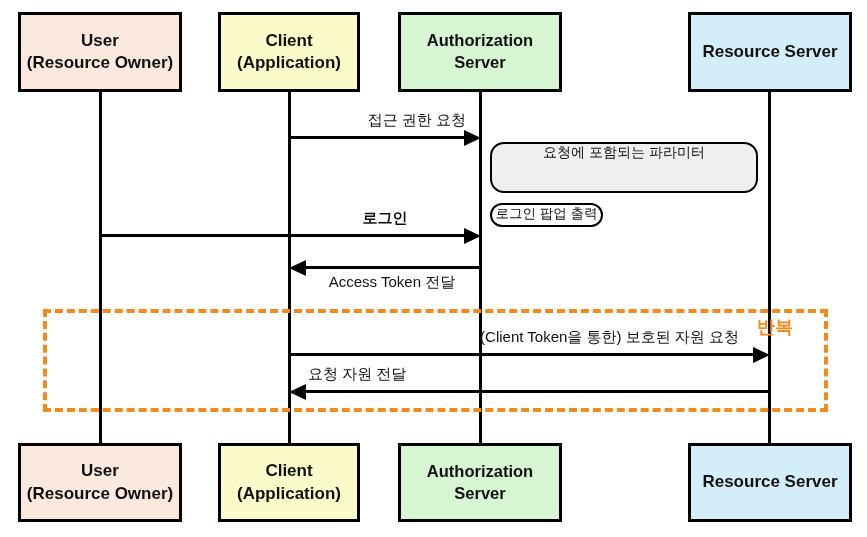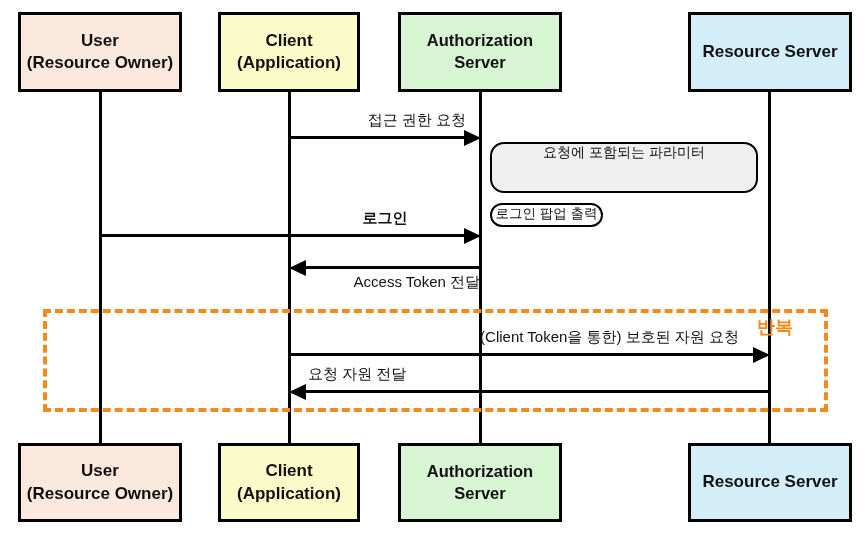--- a/index.html
+++ b/index.html
@@ -32,21 +32,21 @@
   .msg .line{position:absolute;top:0;height:3px;background:#000;}
   .msg.right .line{left:0;right:12px;}
   .msg.left  .line{left:12px;right:0;}
   .msg .head{position:absolute;top:-6px;width:0;height:0;
              border-top:8px solid transparent;border-bottom:8px solid transparent;}
   .msg.right .head{right:-1px;border-left:17px solid #000;}
   .msg.left  .head{left:-1px;border-right:17px solid #000;}
   .msg .lbl{position:absolute;font-size:15px;white-space:nowrap;font-weight:500;}
   .msg-access .lbl{top:-25px;left:0;right:14px;text-align:right;}
   .msg-login  .lbl{top:-25px;left:190px;width:190px;text-align:center;font-weight:bold;}
-  .msg-token  .lbl{top:7px;left:14px;right:0;text-align:right;}
+  .msg-token  .lbl{top:7px;left:14px;right:0;text-align:center;}
   .msg-protected .lbl{top:-25px;right:30px;}
   .msg-resdeliv  .lbl{top:-25px;left:18px;}
   .msg-access   {left:290px;top:136px;width:190px;}
   .msg-login    {left:100px;top:234px;width:380px;}
   .msg-token    {left:290px;top:266px;width:190px;}
   .msg-protected{left:290px;top:353px;width:479px;}
   .msg-resdeliv {left:290px;top:390px;width:479px;}
   
   .note{position:absolute;box-sizing:border-box;border:2px solid #000;
         display:flex;flex-direction:column;align-items:center;}

